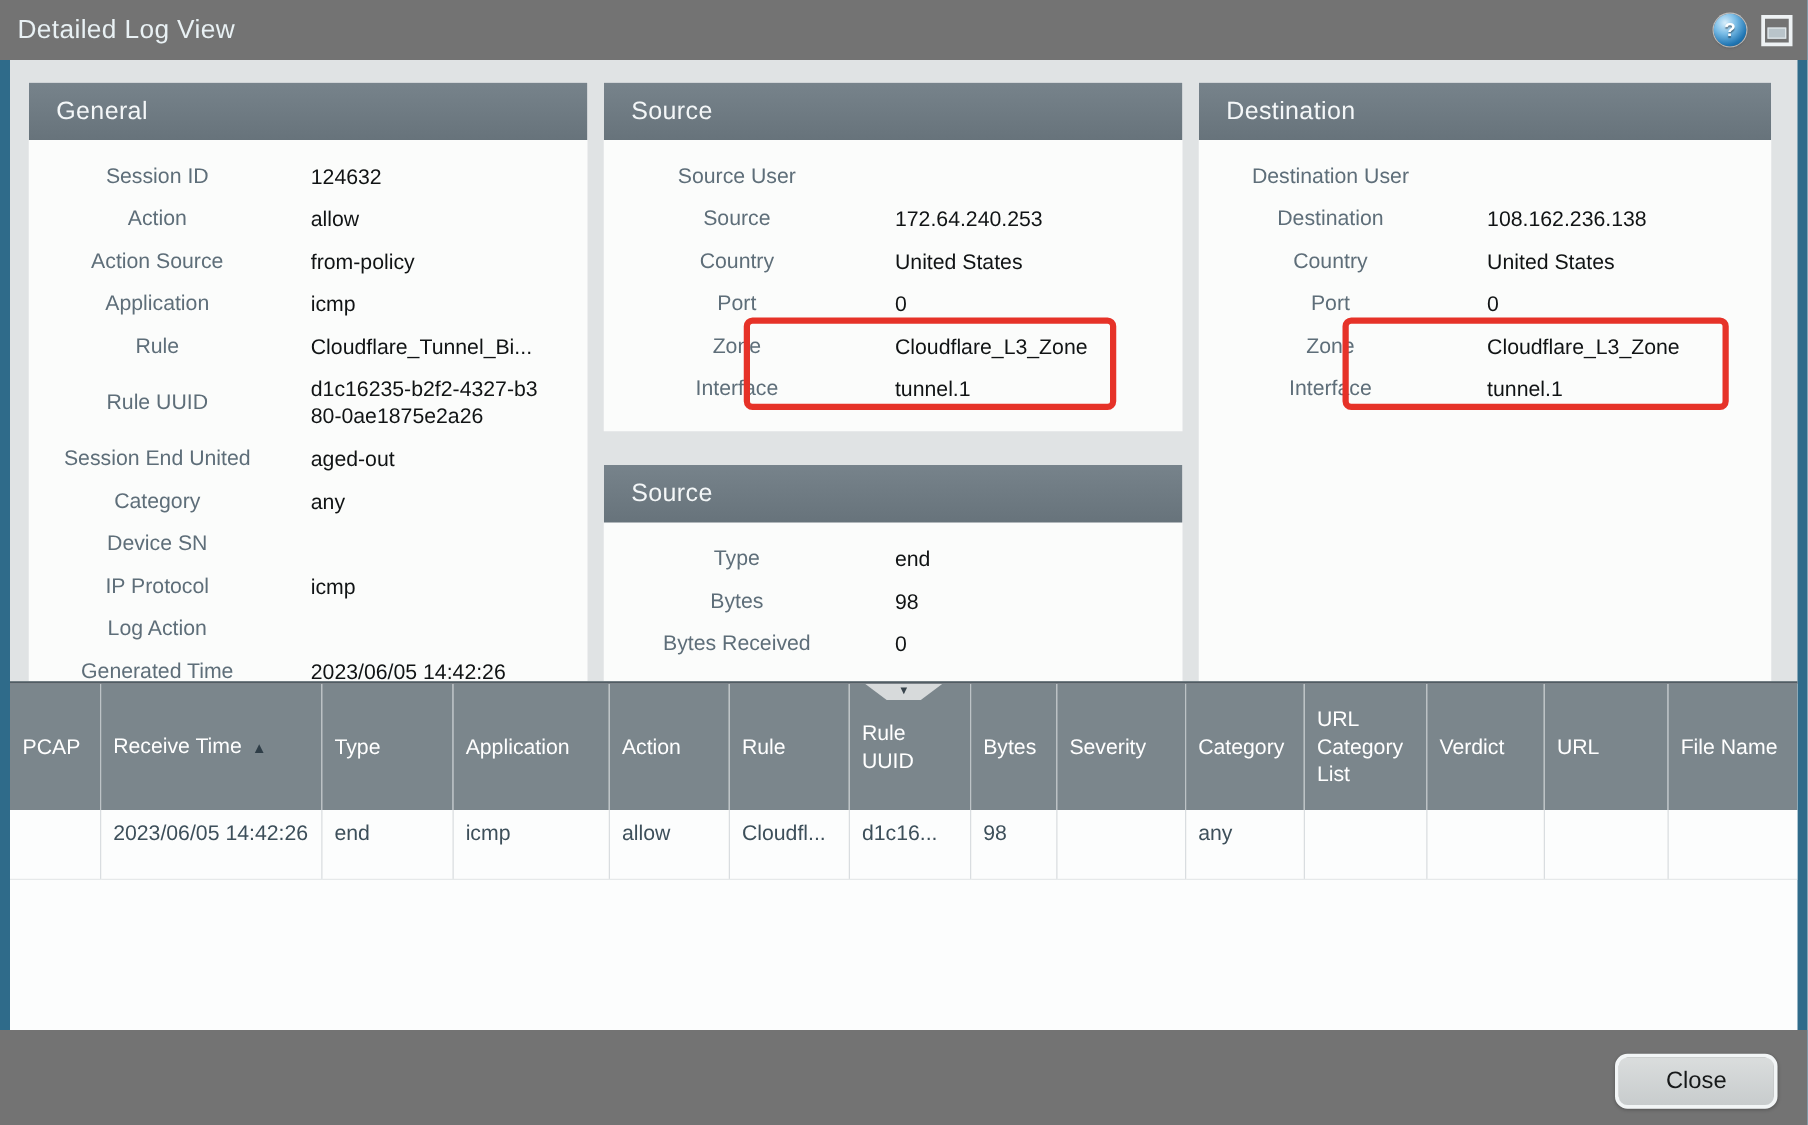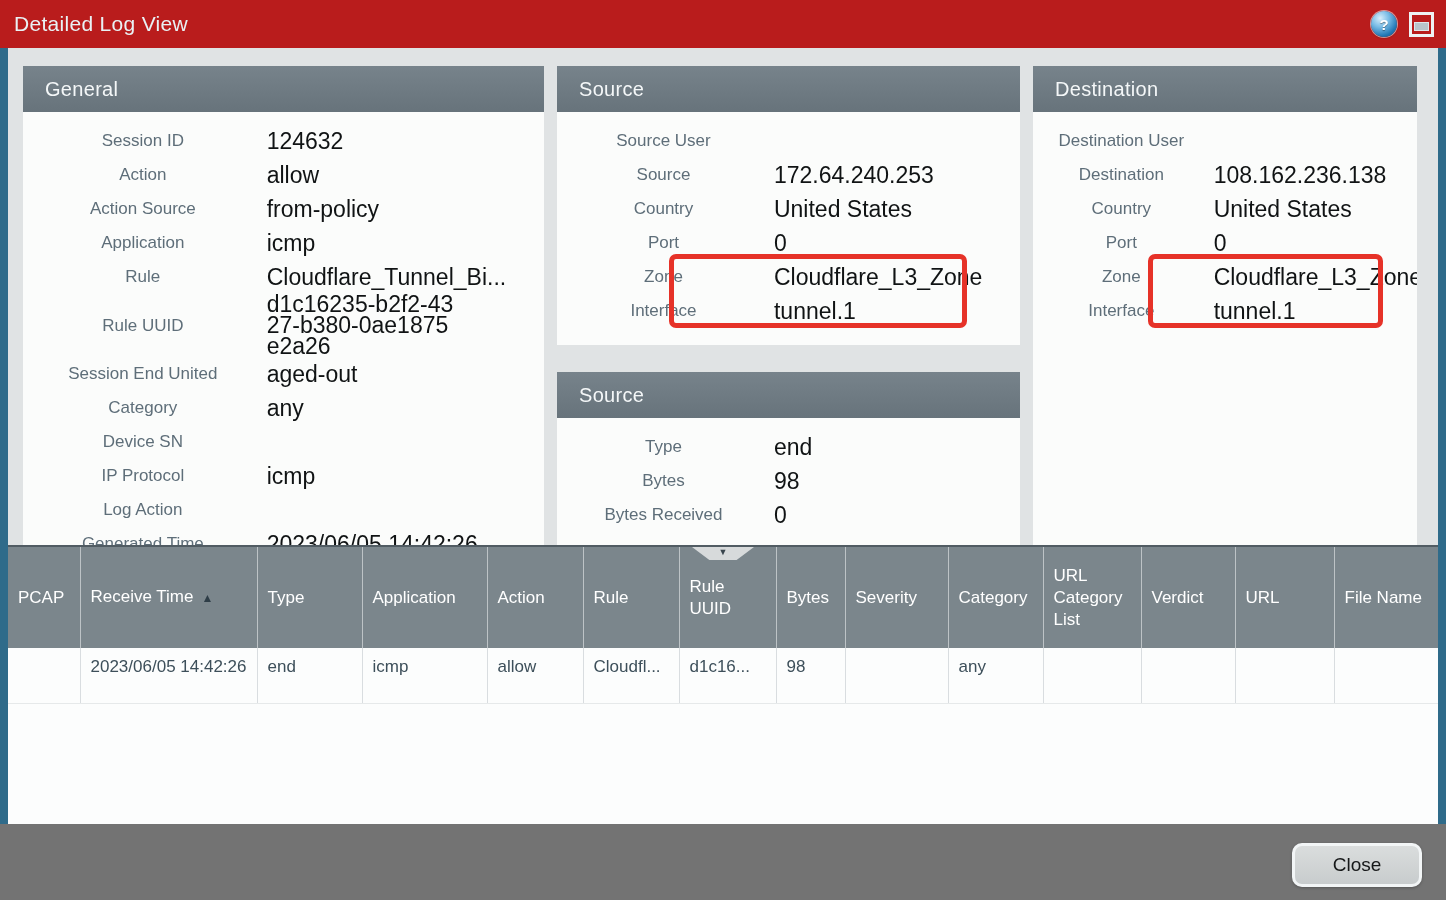--- a/index.html
+++ b/index.html
@@ -6,21 +6,21 @@
   html,body { width:1446px; height:900px; }
   body {
     background:#2f6b8a;
     font-family:"Liberation Sans","DejaVu Sans",sans-serif;
     overflow:hidden;
   }
   .window { width:1446px; height:900px; display:flex; flex-direction:column; }
 
   
   .titlebar {
-    height:48px; background:#b91c1c; display:flex; align-items:center;
+    height:48px; background:#737373; display:flex; align-items:center;
     padding:0 12px 0 14px; flex:0 0 auto;
   }
   .titlebar h1 {
     color:#e9f1f4; font-size:21px; font-weight:300; letter-spacing:.3px; flex:1;
   }
   .titlebar-icons { display:flex; align-items:center; gap:12px; }
   .help-icon {
     width:26px; height:26px; border-radius:50%;
     background:radial-gradient(circle at 35% 28%, #d8eefb 0%, #79bce6 35%, #2277b4 70%, #0d4f7e 100%);
     box-shadow:0 0 0 1px rgba(255,255,255,.55), 0 1px 2px rgba(0,0,0,.35);
@@ -45,25 +45,25 @@
     color:#f4f7f8; font-size:20px; font-weight:300; letter-spacing:.3px;
     display:flex; align-items:center; padding-left:22px;
   }
   .panel-body { flex:1; padding-top:12px; position:relative; overflow:hidden; }
   .frow { display:flex; align-items:center; min-height:34px; }
   .frow.tall { min-height:56px; }
   .frow .lbl {
     width:46%; text-align:center; color:#5e6e79; font-size:17px; flex:0 0 auto;
   }
   .frow .val {
-    margin-left:4px; color:#101314; font-size:23px; line-height:21px; flex:1; padding-right:8px;
+    margin-left:20px; color:#101314; font-size:17px; line-height:21px; flex:1; padding-right:8px;
   }
   .frow.tall .val { max-width:196px; word-break:break-all; }
 
-  .col-general { width:521px; flex:0 0 auto; height:479px; }
+  .col-general { width:447px; flex:0 0 auto; height:479px; }
   .col-middle  { width:463px; flex:0 0 auto; height:479px; display:flex; flex-direction:column; gap:27px; }
   .col-middle .panel-source { height:279px; flex:0 0 auto; }
   .col-middle .panel-details { flex:1; }
   .col-dest { flex:1; height:566px; }
 
   .highlight-box {
     position:absolute; border:5px solid #e63228; border-radius:7px;
     pointer-events:none; z-index:2;
   }
   .hl-source { left:112px; top:142px; right:53px; height:74px; }

